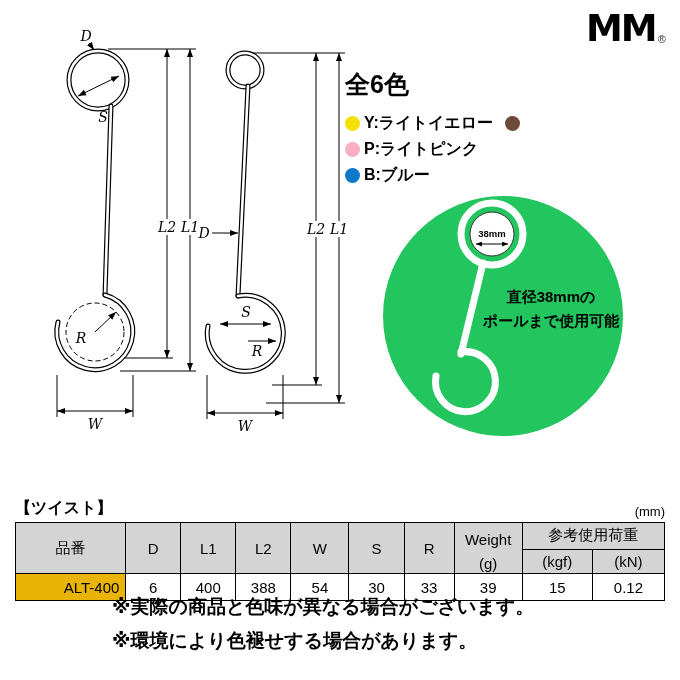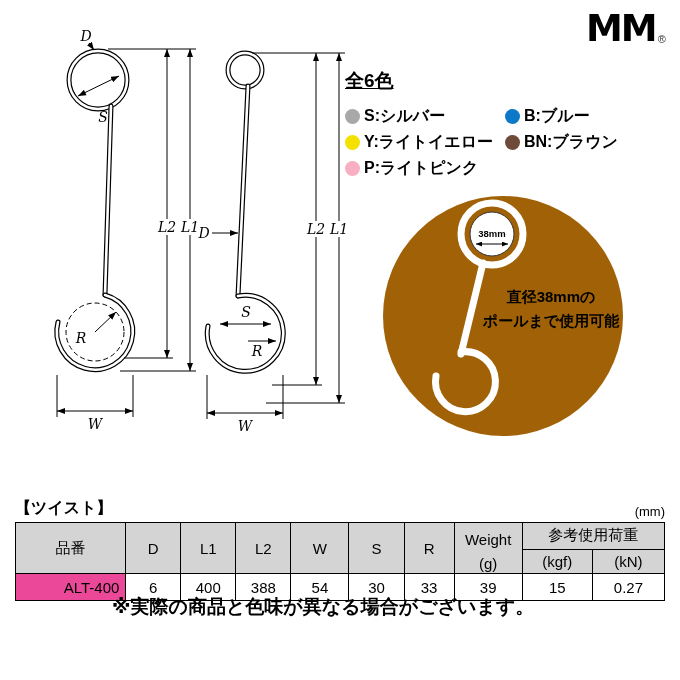--- a/index.html
+++ b/index.html
@@ -15,21 +15,21 @@
   .figure{position:absolute;left:20px;top:25px;}
   .wireO{fill:none;stroke:#000;stroke-width:5;stroke-linecap:round;}
   .wireI{fill:none;stroke:#fff;stroke-width:2.6;stroke-linecap:round;}
   .dim{stroke:#000;stroke-width:1;fill:none;}
   .dash{fill:none;stroke:#000;stroke-width:1;stroke-dasharray:5 3;}
   .dlabel{font-family:"DejaVu Serif",serif;font-style:italic;font-size:14px;text-anchor:middle;fill:#000;}
   .lblbg{fill:#fff;}
 
   
   .legend{position:absolute;left:345px;top:68px;}
-  .legend-title{font-size:19px;font-weight:bold;text-decoration:underline;}
+  .legend-title{font-size:25px;font-weight:bold;}
   .legend-grid{margin-top:9px;display:grid;grid-template-columns:160px auto;
                grid-template-rows:repeat(3,26px);grid-auto-flow:column;}
   .legend-item{display:flex;align-items:center;font-size:16px;font-weight:bold;}
   .dot{width:15px;height:15px;border-radius:50%;margin-right:4px;flex:none;}
 
   
   .badge{position:absolute;left:383px;top:196px;width:240px;height:240px;border-radius:50%;}
   .bcap{font-weight:bold;font-size:15px;fill:#000;text-anchor:middle;
         font-family:"Liberation Sans","DejaVu Sans",sans-serif;}
   .pole-label{font-weight:bold;font-size:9.5px;fill:#000;text-anchor:middle;
@@ -38,21 +38,21 @@
   
   .table-wrap{position:absolute;left:15px;top:484px;width:650px;}
   .table-top{display:flex;justify-content:space-between;align-items:flex-end;margin-bottom:3px;}
   .section-title{font-size:16px;font-weight:bold;}
   .unit-label{font-size:13px;margin-top:20px;}
   table{border-collapse:collapse;width:650px;table-layout:fixed;}
   th,td{border:1px solid #000;text-align:center;font-size:15px;padding:1px 0;}
   th{background:#d4d4d4;font-weight:normal;}
   th .th-line{line-height:16px;margin-top:8px;}
   td{background:#fff;height:24px;}
-  td.cell-gray{background:#ec4899;padding-left:42px;}
+  td.cell-gray{background:#eab308;padding-left:42px;}
 
   
   .notes{position:absolute;left:112px;top:594px;}
   .note-line{font-size:19px;font-weight:bold;margin:0 0 8px 0;}
 </style>
 </head>
 <body>
 
 <div class="page">
 
@@ -132,43 +132,38 @@
       <line class="dim" x1="246" y1="378" x2="325" y2="378"></line>
       <rect class="lblbg" x="309" y="196" width="20" height="16"></rect>
       <text class="dlabel" x="319" y="209">L1</text>
     </g>
   </svg>
 
   <div class="legend">
     <div class="legend-title">全6色</div>
     <div class="legend-grid">
       <div class="legend-item">
-        <span class="dot" style="background-color: rgb(168, 168, 168);"></span>
-        <span>S:シルバー</span>
-      </div>
-      <div class="legend-item">
         <span class="dot" style="background-color: rgb(243, 225, 0);"></span>
         <span>Y:ライトイエロー</span>
       </div>
       <div class="legend-item">
         <span class="dot" style="background-color: rgb(248, 175, 196);"></span>
         <span>P:ライトピンク</span>
       </div>
       <div class="legend-item">
         <span class="dot" style="background-color: rgb(12, 121, 200);"></span>
         <span>B:ブルー</span>
       </div>
       <div class="legend-item">
         <span class="dot" style="background-color: rgb(110, 74, 57);"></span>
-        <span>BN:ブラウン</span>
       </div>
     </div>
   </div>
 
-  <div class="badge" style="background-color: #a16207;">
+  <div class="badge" style="background-color: #22c55e;">
     <svg width="240" height="240" viewBox="0 0 240 240">
       <defs>
         <marker id="bE" markerWidth="7" markerHeight="6" refX="6" refY="2.5" orient="auto">
           <path d="M0,0 L6,2.5 L0,5 Z" fill="#000"></path>
         </marker>
         <marker id="bS" markerWidth="7" markerHeight="6" refX="0" refY="2.5" orient="auto">
           <path d="M6,0 L0,2.5 L6,5 Z" fill="#000"></path>
         </marker>
       </defs>
       <g stroke="#fff" stroke-width="7" fill="none" stroke-linecap="round">
@@ -224,23 +219,24 @@
       <tr>
         <td class="cell-gray">ALT-400</td>
         <td>6</td>
         <td>400</td>
         <td>388</td>
         <td>54</td>
         <td>30</td>
         <td>33</td>
         <td>39</td>
         <td>15</td>
-        <td>0.27</td>
+        <td>0.12</td>
       </tr>
     </tbody>
       </table>
   </div>
 
   <div class="notes">
     <p class="note-line">※実際の商品と色味が異なる場合がございます。</p>
+    <p class="note-line">※環境により色褪せする場合があります。</p>
   </div>
 
 </div>
 
 </body></html>

